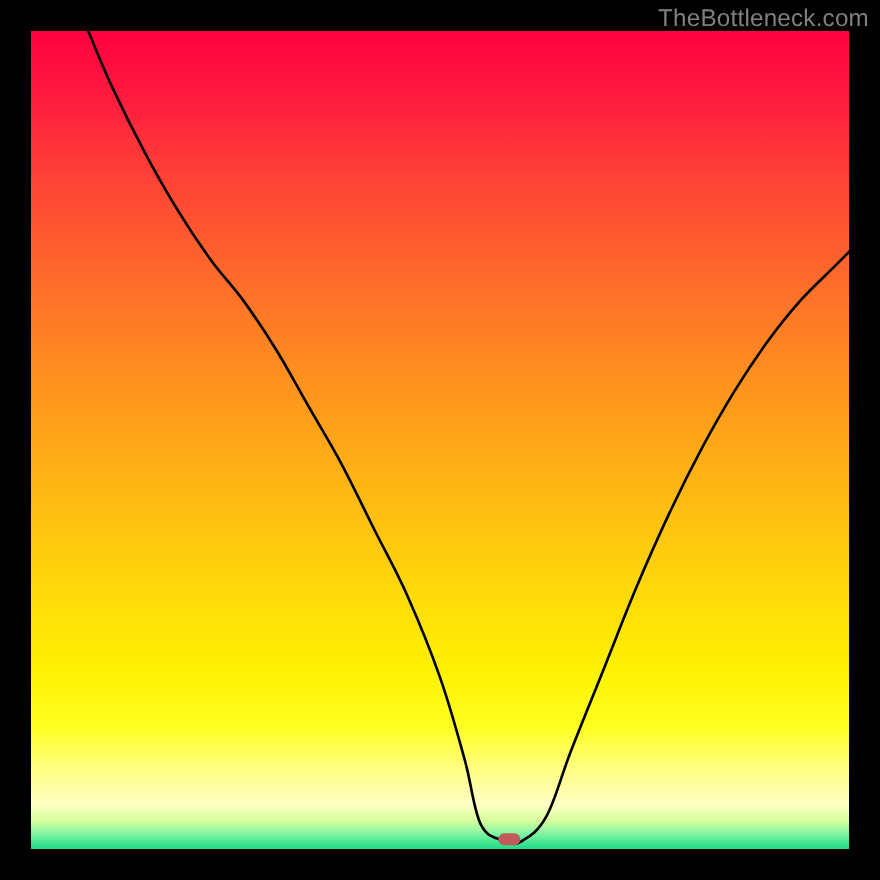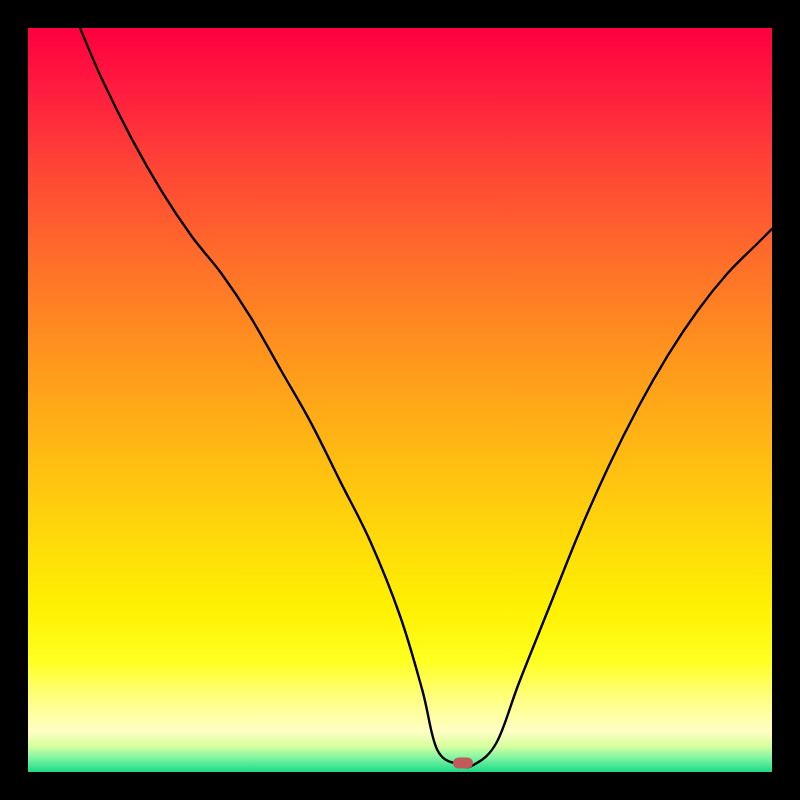--- a/index.html
+++ b/index.html
@@ -88,13 +88,14 @@
       <rect x="0" y="0" width="744" height="744" fill="url(#bg-grad)"></rect>
     </svg>
 
     <svg class="curve-svg" viewBox="0 0 744 744" preserveAspectRatio="none">
       <path id="curve-path" d="M 52.08 0.00 C 56.10 9.37, 65.03 31.99, 74.40 52.08 C 83.77 72.17, 93.45 91.51, 104.16 111.60 C 114.87 131.69, 123.21 146.27, 133.92 163.68 C 144.63 181.09, 152.97 193.59, 163.68 208.32 C 174.39 223.05, 182.73 230.79, 193.44 245.52 C 204.15 260.25, 212.49 272.75, 223.20 290.16 C 233.91 307.57, 242.25 323.49, 252.96 342.24 C 263.67 360.99, 272.01 374.23, 282.72 394.32 C 293.43 414.41, 301.77 432.41, 312.48 453.84 C 323.19 475.27, 331.53 489.25, 342.24 513.36 C 352.95 537.47, 362.63 560.98, 372.00 587.76 C 381.37 614.54, 387.62 638.05, 394.32 662.16 C 401.02 686.27, 402.50 708.29, 409.20 721.68 C 415.90 735.07, 424.82 733.88, 431.52 736.56 C 438.22 739.24, 439.70 740.58, 446.40 736.56 C 453.10 732.54, 460.68 728.97, 468.72 714.24 C 476.76 699.51, 481.67 678.83, 491.04 654.72 C 500.41 630.61, 510.09 607.10, 520.80 580.32 C 531.51 553.54, 539.85 531.36, 550.56 505.92 C 561.27 480.48, 569.61 461.73, 580.32 438.96 C 591.03 416.19, 599.37 399.53, 610.08 379.44 C 620.79 359.35, 629.13 344.77, 639.84 327.36 C 650.55 309.95, 658.89 297.45, 669.60 282.72 C 680.31 267.99, 688.65 257.57, 699.36 245.52 C 710.07 233.47, 721.08 223.80, 729.12 215.76 C 737.16 207.72, 741.32 203.56, 744.00 200.88" fill="none" stroke="#000000" stroke-width="2.4" stroke-linejoin="round" stroke-linecap="round"></path>
     </svg>
 
     <div class="marker" id="min-marker" style="left: 435.24px; top: 735.072px; background: rgb(194, 90, 91);"></div>
   </div>
 
+  <div class="attribution">TheBottleneck.com</div>
 </div>
 
 </body></html>

